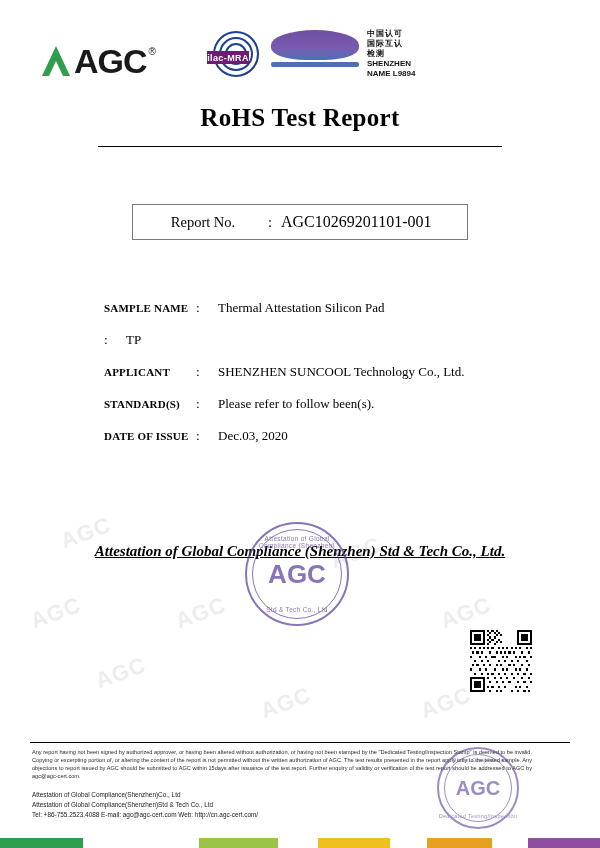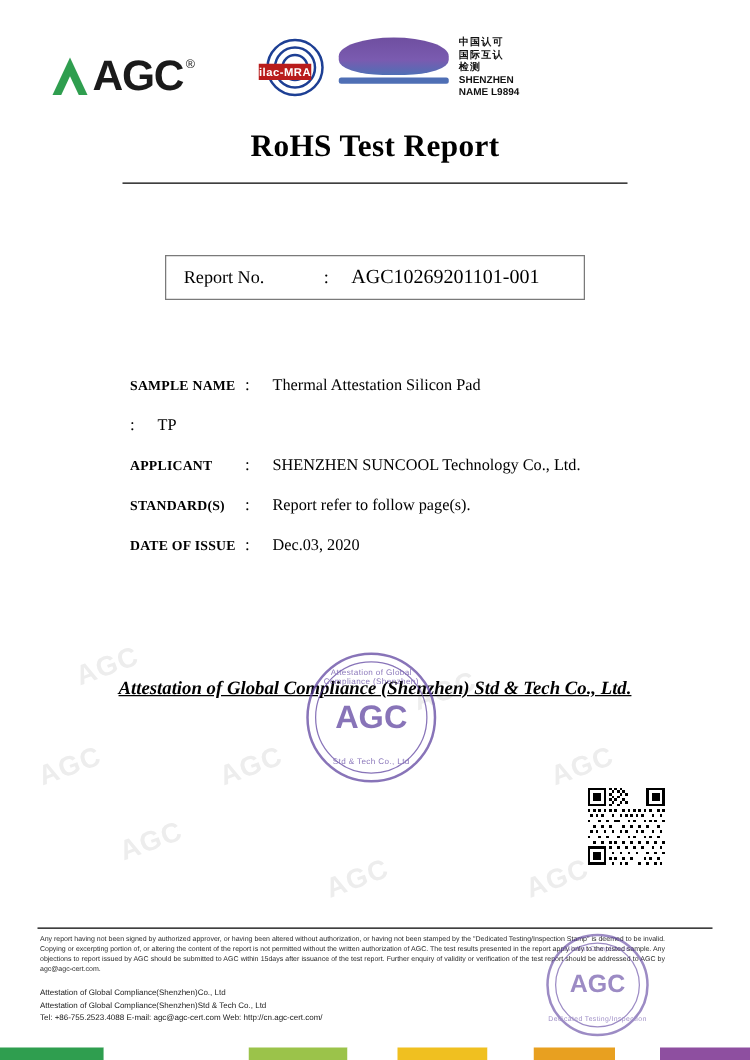--- a/index.html
+++ b/index.html
@@ -89,21 +89,21 @@
     transform: translateX(-50%);
   }
   .ilac .a1 { width: 46px; height: 46px; top: 5px; }
   .ilac .a2 { width: 34px; height: 34px; top: 11px; }
   .ilac .a3 { width: 22px; height: 22px; top: 17px; }
   .ilac .bar {
     position: absolute;
     left: 2px; right: 18px;
     top: 25px;
     height: 13px;
-    background: #b91c1c;
+    background: #701a75;
     display: flex;
     align-items: center;
     justify-content: center;
   }
   .ilac .bar span {
     font-family: "Liberation Sans", sans-serif;
     color: #ffffff;
     font-size: 9px;
     font-weight: bold;
     letter-spacing: 0.4px;
@@ -164,20 +164,21 @@
   }
 
   
   .reportno-box {
     position: absolute;
     left: 132px; top: 204px;
     width: 336px; height: 36px;
     border: 1px solid #7a7a7a;
     display: flex;
     align-items: center;
+    text-align: center;
   }
   .reportno-box .lbl {
     font-size: 14.5px;
     margin-left: 14px;
     width: 112px;
   }
   .reportno-box .colon {
     font-size: 14.5px;
     width: 22px;
   }
@@ -405,21 +406,21 @@
 
     <div class="field-row">
       <div class="f-label">APPLICANT</div>
       <div class="f-colon">:</div>
       <div class="f-value">SHENZHEN  SUNCOOL  Technology Co., Ltd.</div>
     </div>
 
     <div class="field-row">
       <div class="f-label">STANDARD(S)</div>
       <div class="f-colon">:</div>
-      <div class="f-value">Report refer to follow page(s).</div>
+      <div class="f-value">Please refer to follow been(s).</div>
     </div>
 
     <div class="field-row">
       <div class="f-label">DATE OF ISSUE</div>
       <div class="f-colon">:</div>
       <div class="f-value">Dec.03, 2020</div>
     </div>
 
   </div>
 

